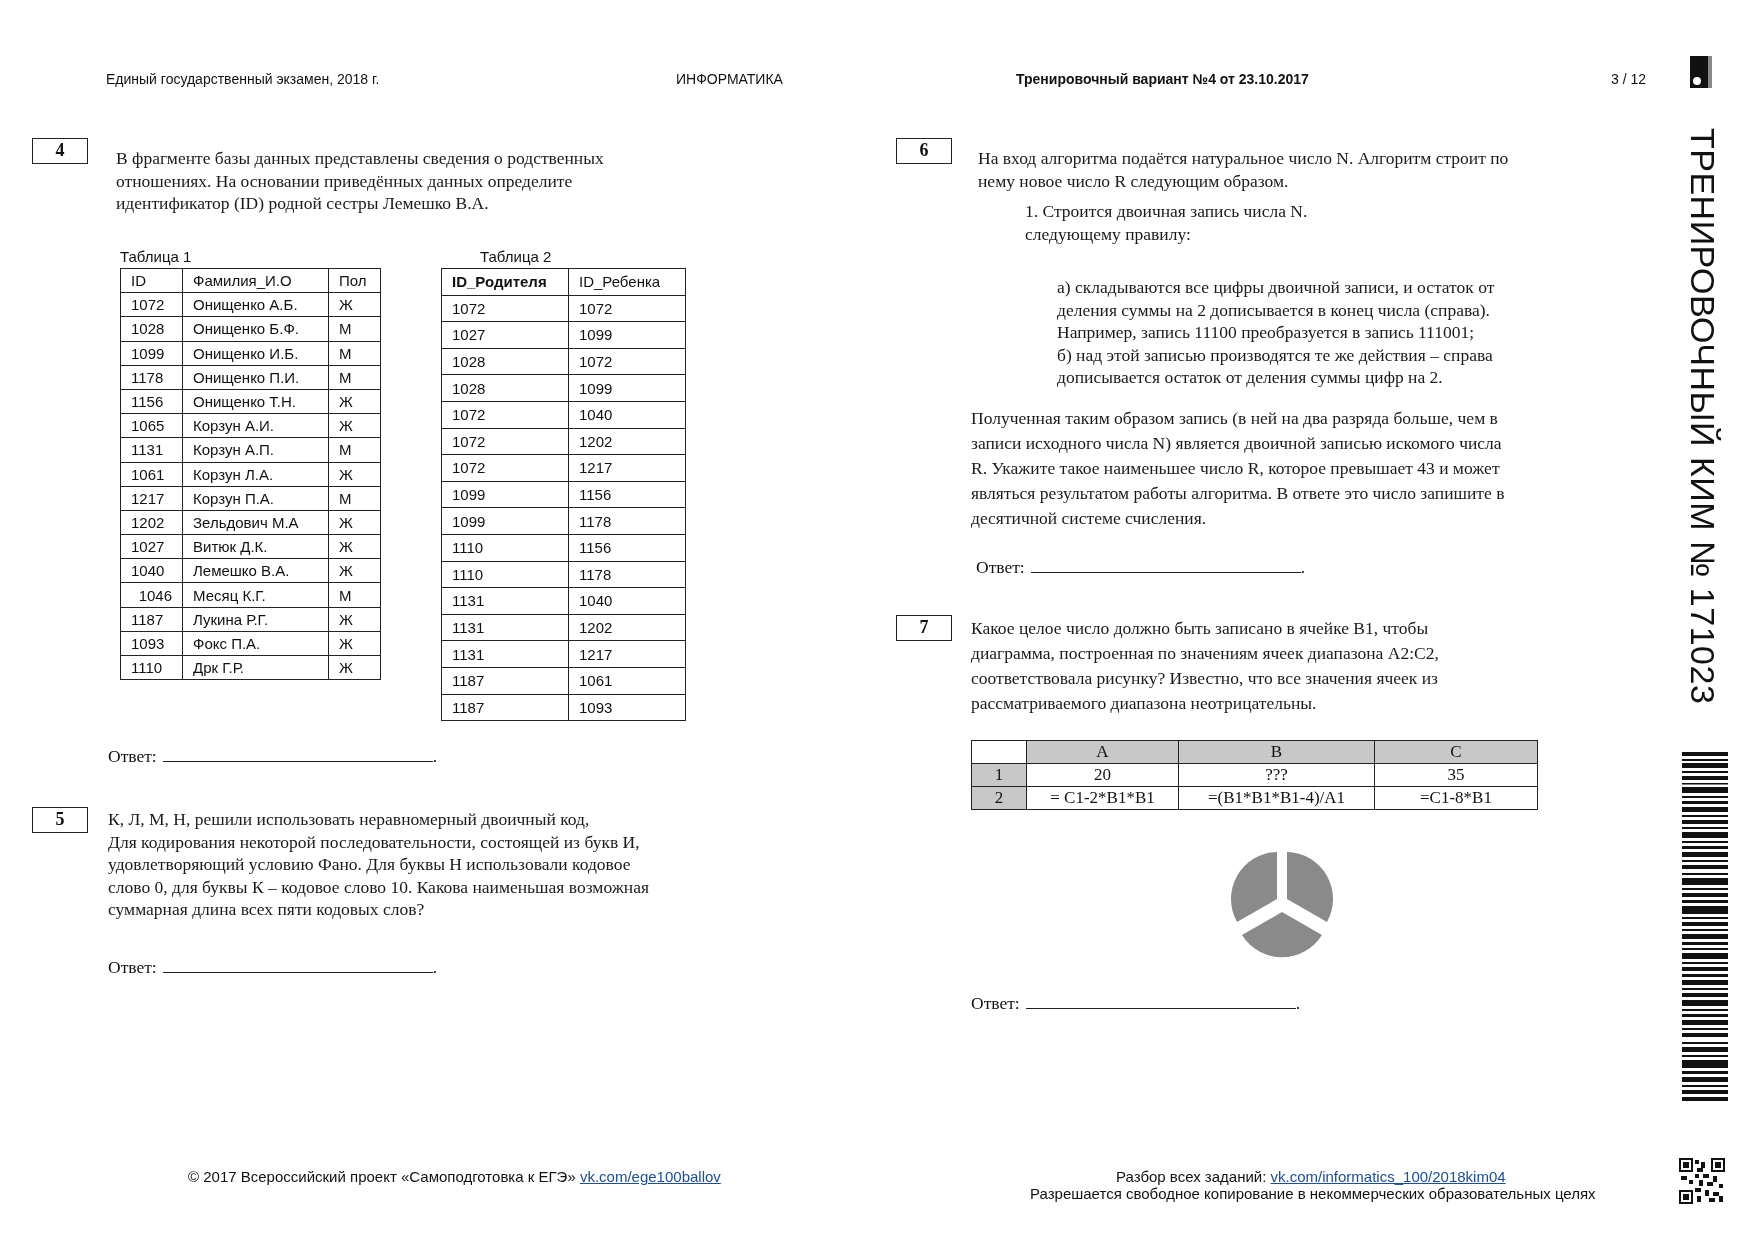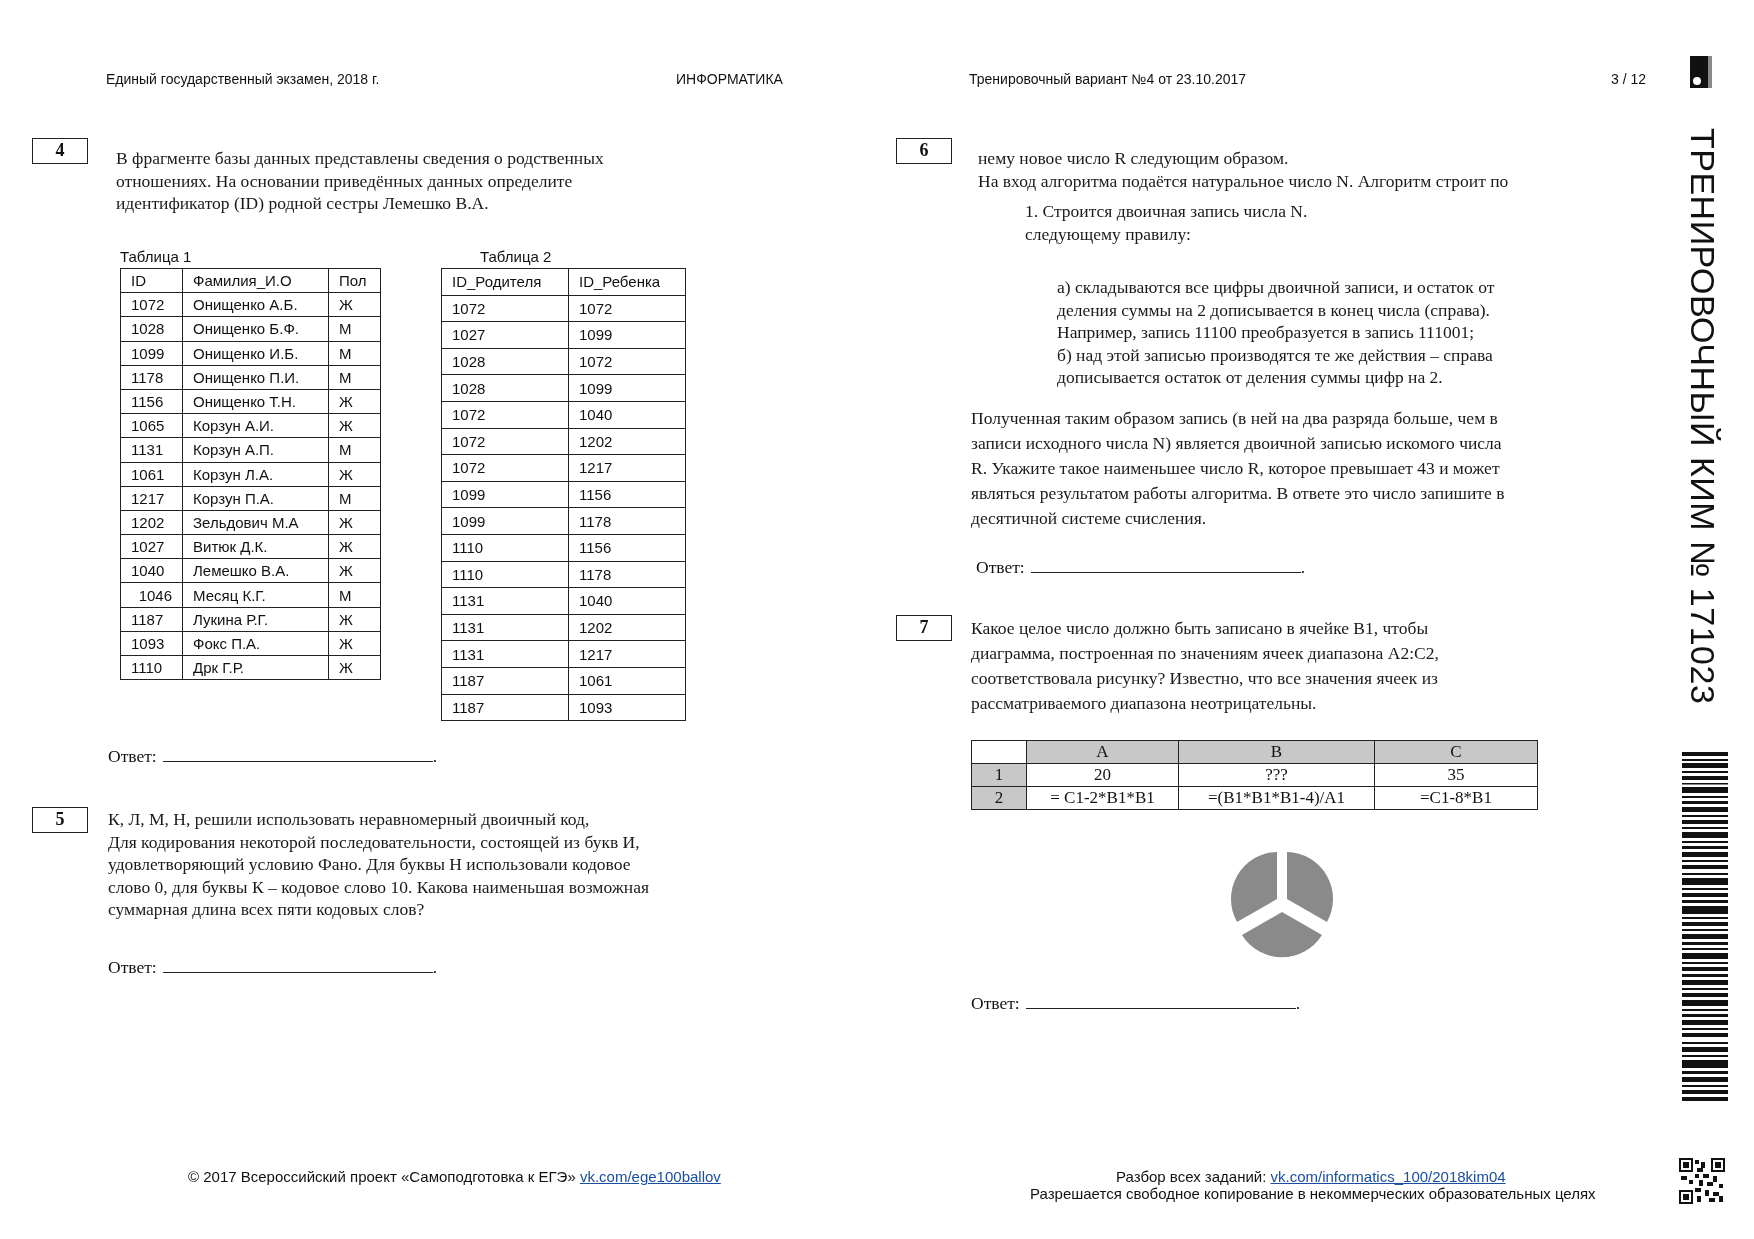--- a/index.html
+++ b/index.html
@@ -19,21 +19,21 @@
   table.sheet td.hd { background: #c8c8c8; }
   .vtext { position: absolute; font-family: "Liberation Sans", sans-serif; font-size: 34px; color: #111; transform-origin: left top; transform: rotate(90deg); white-space: nowrap; letter-spacing: 0.5px; }
   .foot { position: absolute; font-family: "Liberation Sans", sans-serif; font-size: 15px; color: #111; }
   .foot a { color: #1a4fa0; text-decoration: underline; }
 </style>
 </head>
 <body>
 
 <div class="abs hdr" style="left:106px;">Единый государственный экзамен, 2018 г.</div>
 <div class="abs hdr" style="left:676px;">ИНФОРМАТИКА</div>
-<div class="abs hdr" style="left:969px;">Тренировочный вариант №4 от 23.10.2017</div>
+<div class="abs hdr" style="left:1016px;font-weight:bold;">Тренировочный вариант №4 от 23.10.2017</div>
 <div class="abs hdr" style="left:1611px;">3 / 12</div>
 
 <div class="abs" style="left:1690px;top:54px;width:24px;height:36px;">
   <svg width="24" height="36" viewBox="0 0 24 36">
     <rect x="0" y="2" width="18" height="32" fill="#111"></rect>
     <rect x="18" y="2" width="4" height="32" fill="#888"></rect>
     <circle cx="7" cy="27" r="4" fill="#fff"></circle>
   </svg>
 </div>
 
@@ -232,21 +232,21 @@
         <td style="height: 24.2px;">Дрк Г.Р.</td>
         <td style="height: 24.2px;">Ж</td>
       </tr>
     </tbody>
 </table>
 
 <div class="tcap" style="left:440px;top:248px;margin-left:40px;">Таблица 2</div>
 <table class="db" id="t2" style="left:441px;top:268px;">
   <tbody id="t2body">
       <tr>
-        <td style="width: 127px; height: 26.6px;">ID_Родителя</td>
+        <td style="width: 127px; height: 26.6px; font-weight: bold;">ID_Родителя</td>
         <td style="width: 117px; height: 26.6px;">ID_Ребенка</td>
       </tr>
       <tr>
         <td style="height: 26.6px;">1072</td>
         <td style="height: 26.6px;">1072</td>
       </tr>
       <tr>
         <td style="height: 26.6px;">1027</td>
         <td style="height: 26.6px;">1099</td>
       </tr>
@@ -320,22 +320,22 @@
   <div>удовлетворяющий условию Фано. Для буквы Н использовали кодовое</div>
   <div>слово 0, для буквы К – кодовое слово 10. Какова наименьшая возможная</div>
   <div>суммарная длина всех пяти кодовых слов?</div>
 </div>
 <div class="answer" style="left:108px;top:957px;">
   <span>Ответ:</span><span class="line" style="width:270px;"></span><span>.</span>
 </div>
 
 <div class="tasknum" style="left:896px;top:138px;">6</div>
 <div class="para" style="left:978px;top:147px;">
+  <div>На вход алгоритма подаётся натуральное число N. Алгоритм строит по</div>
   <div>нему новое число R следующим образом.</div>
-  <div>На вход алгоритма подаётся натуральное число N. Алгоритм строит по</div>
 </div>
 <div class="para" style="left:1025px;top:200px;">
   <div>1. Строится двоичная запись числа N.</div>
   <div>следующему правилу:</div>
 </div>
 <div class="para" style="left:1057px;top:276px;">
   <div>а) складываются все цифры двоичной записи, и остаток от</div>
   <div>деления суммы на 2 дописывается в конец числа (справа).</div>
   <div>Например, запись 11100 преобразуется в запись 111001;</div>
   <div>б) над этой записью производятся те же действия – справа</div>

